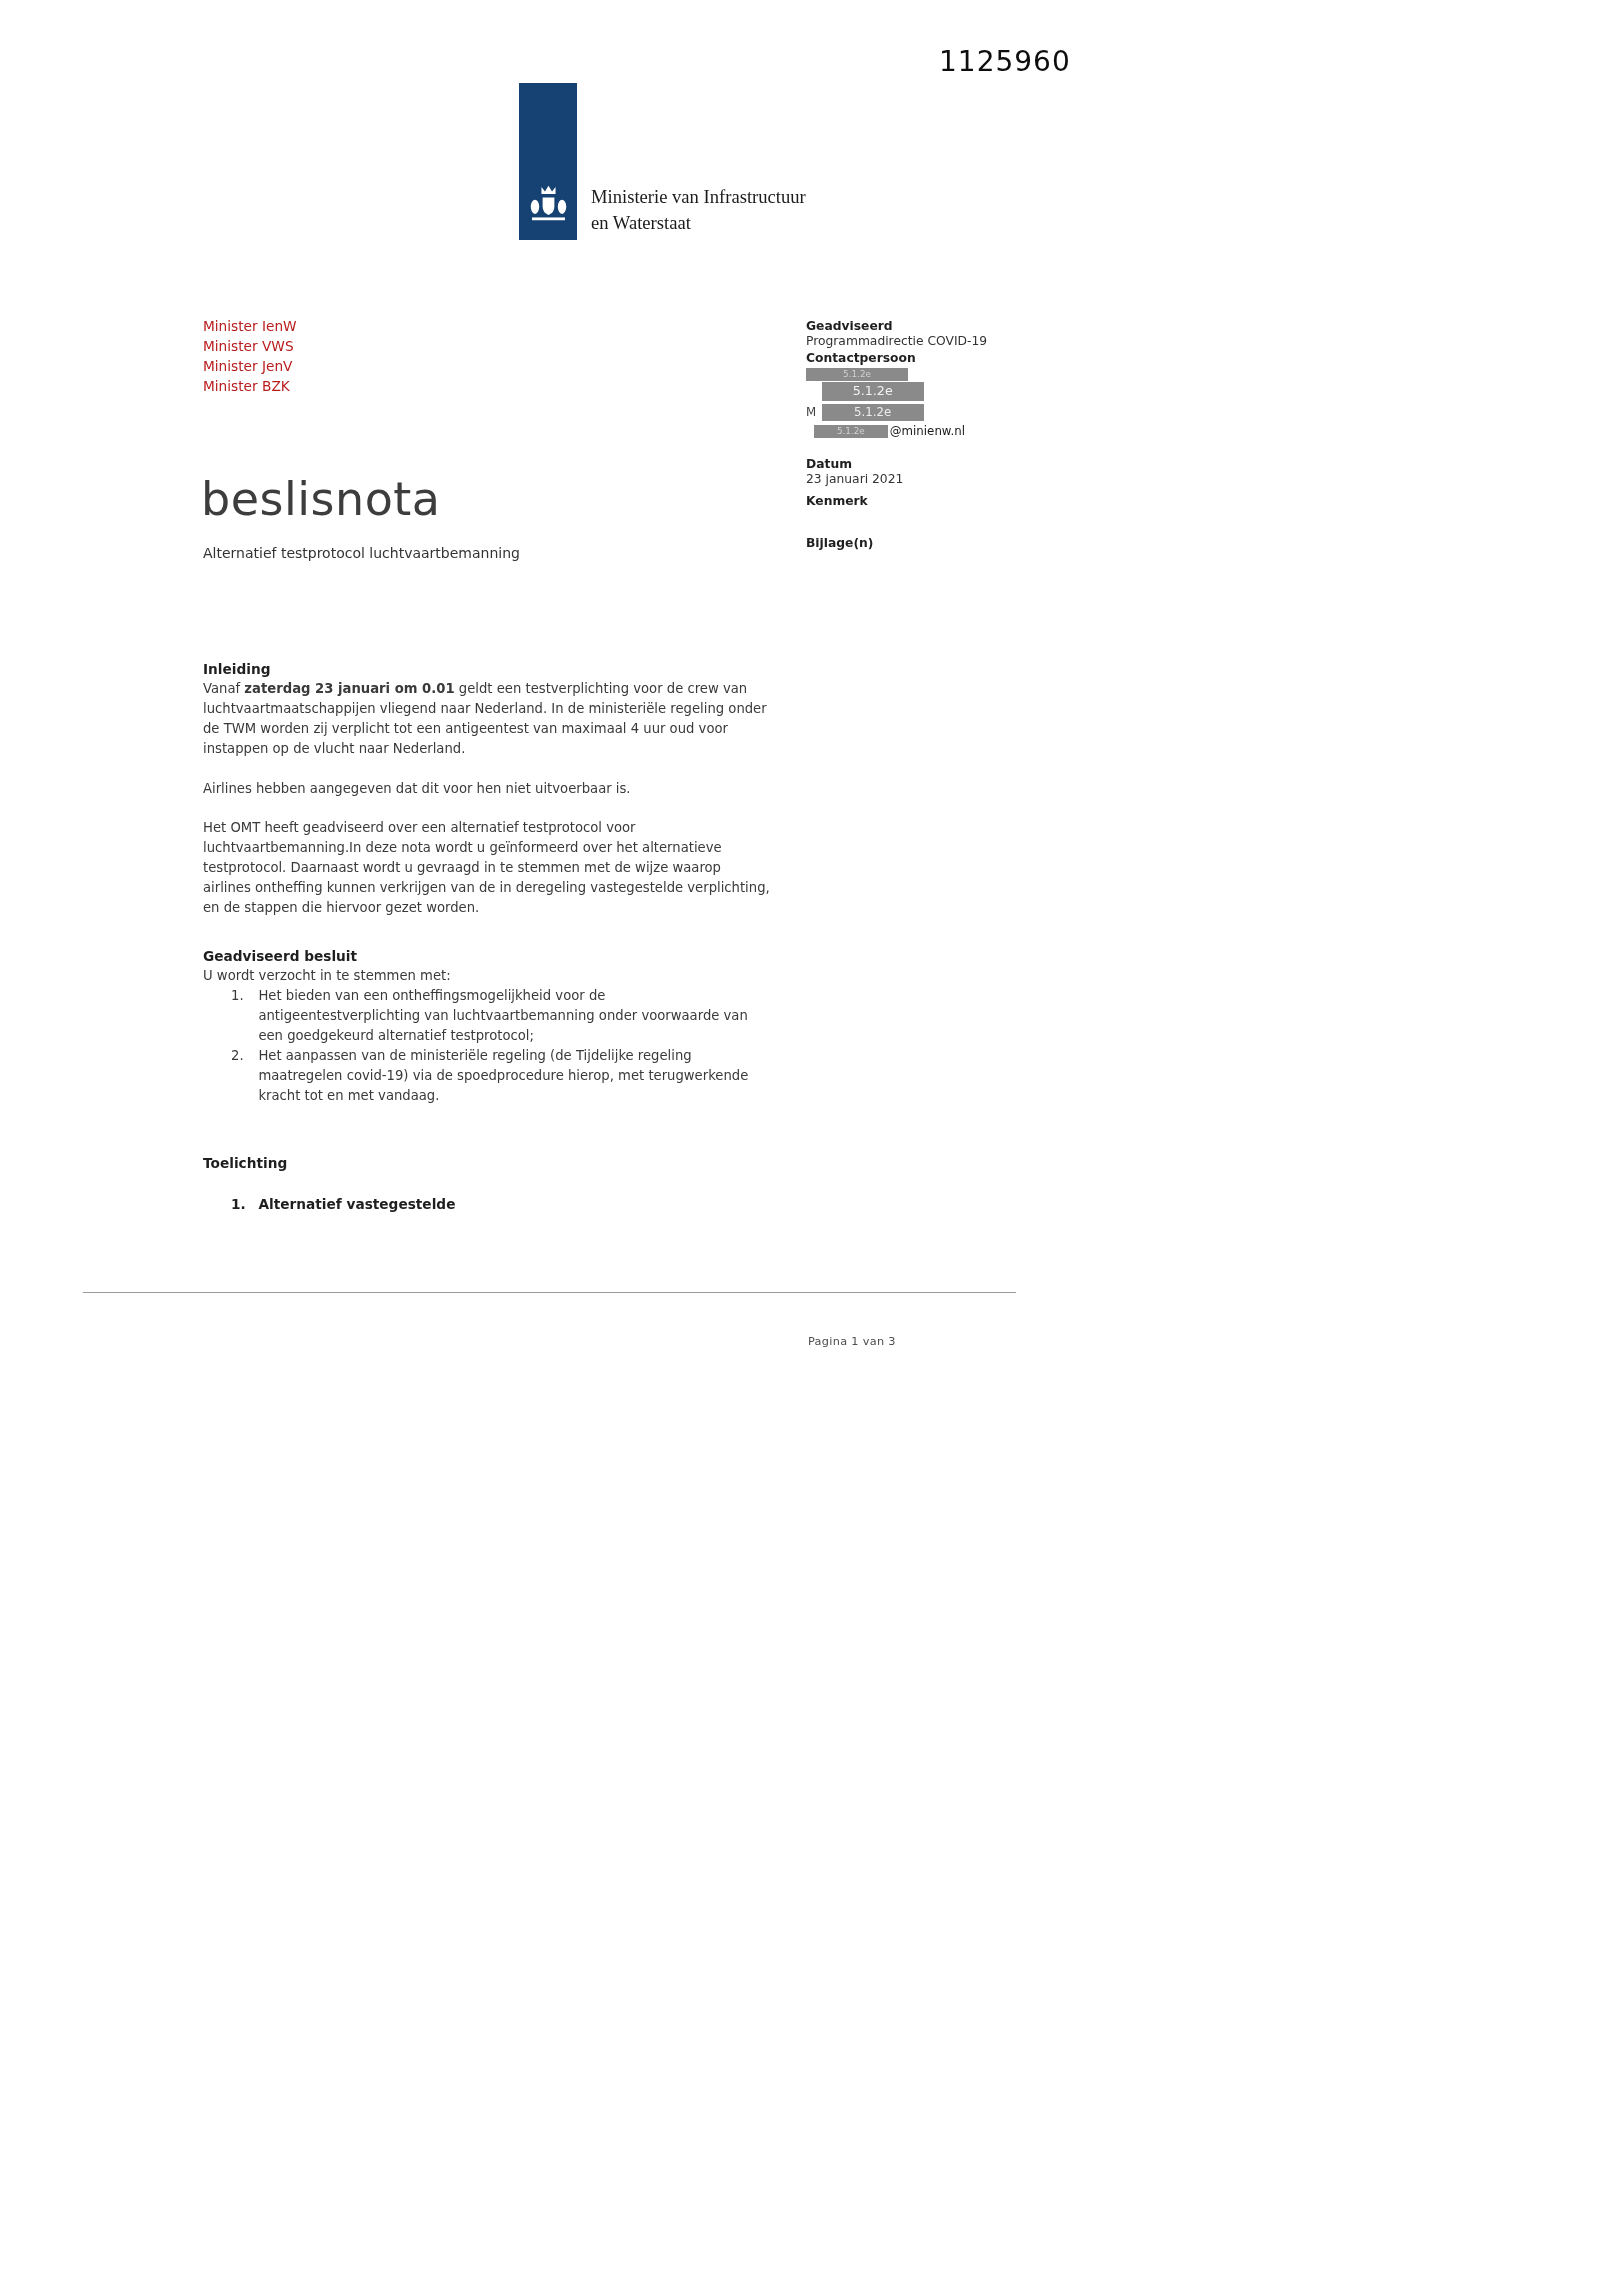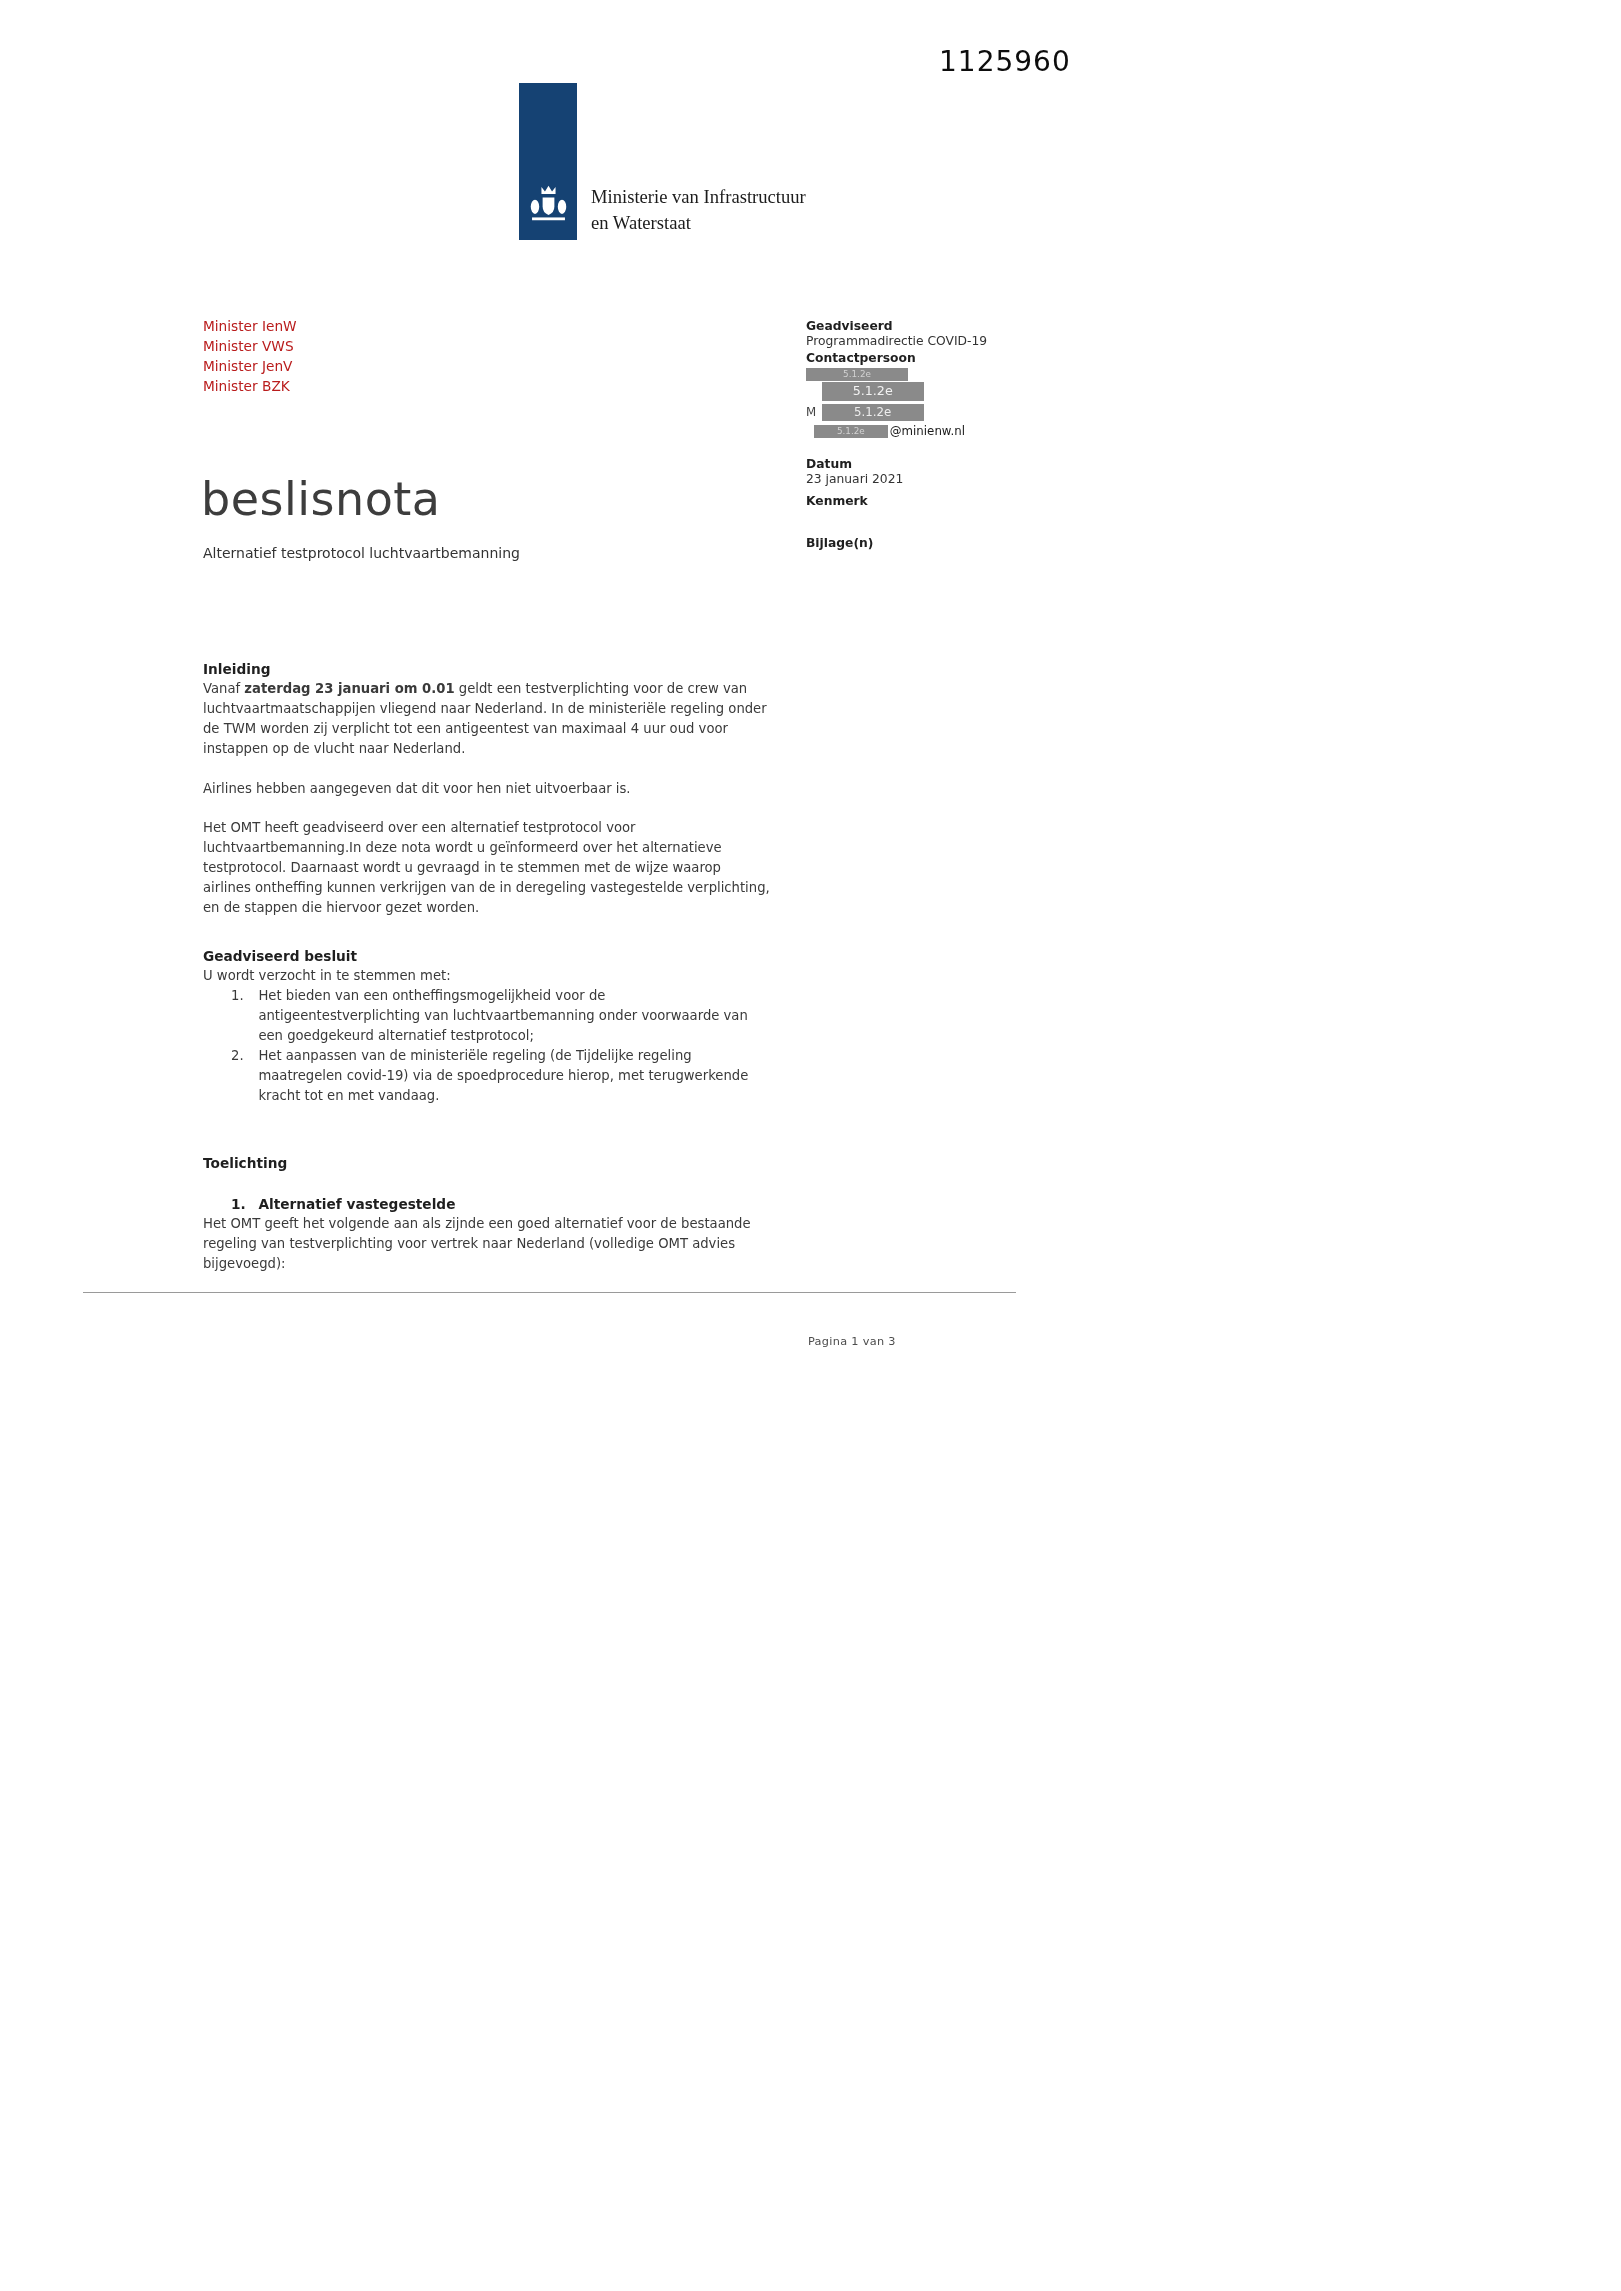--- a/index.html
+++ b/index.html
@@ -150,21 +150,20 @@
     <div class="oli">
       <span class="num">2.</span>
       <span>Het aanpassen van de ministeriële regeling (de Tijdelijke regeling maatregelen covid-19) via de spoedprocedure hierop, met terugwerkende kracht tot en met vandaag.</span>
     </div>
 
     <div class="h gap48">Toelichting</div>
     <div class="subhead gap22">
       <span class="num">1.</span>
       <span>Alternatief vastegestelde</span>
     </div>
-    <div>Het OMT geeft het volgende aan als zijnde een goed alternatief voor de bestaande regeling van testverplichting voor vertrek naar Nederland (volledige OMT advies bijgevoegd):</div>
 
   </div>
 
   <div class="footer-line"></div>
   <div class="pagenum">Pagina 1 van 3</div>
 
 </div>
 
 
 </body></html>

